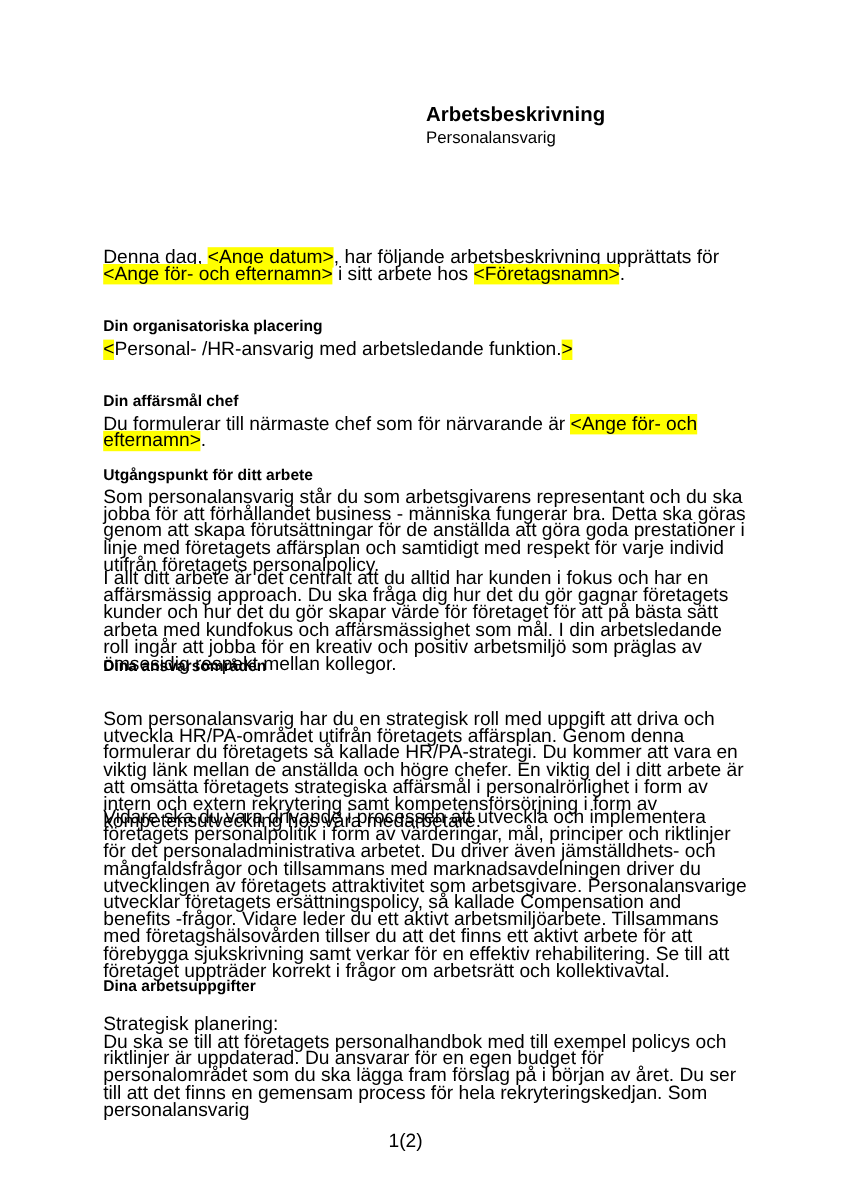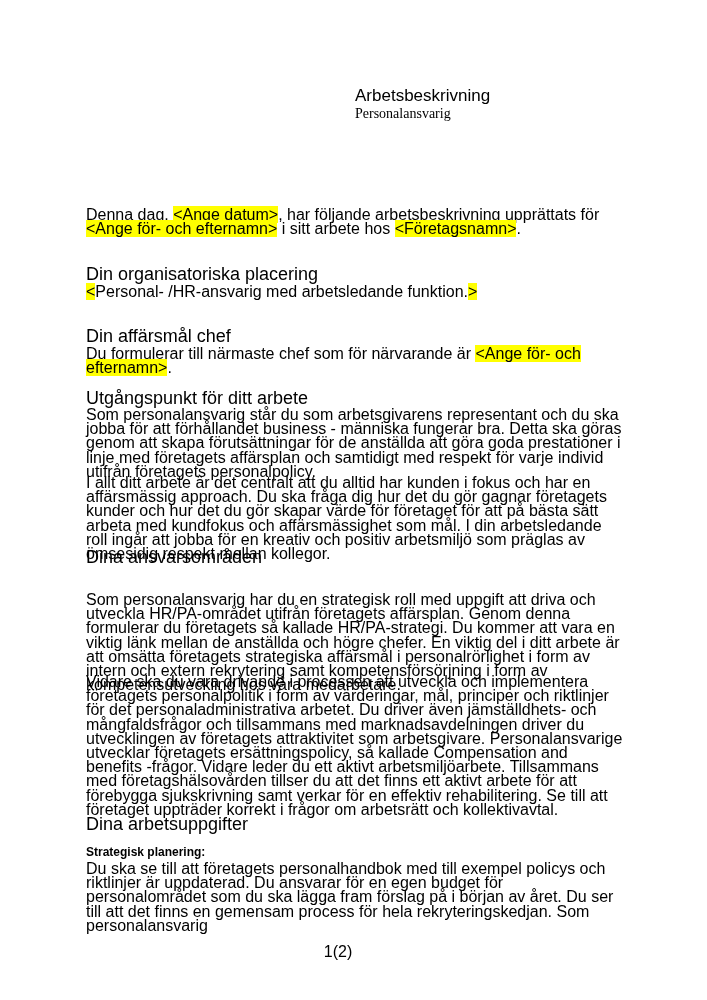--- a/index.html
+++ b/index.html
@@ -1,23 +1,23 @@
 <!DOCTYPE html>
 <html><head>
 <meta charset="utf-8">
 <style>
   html, body { margin: 0; padding: 0; background: #ffffff; }
   body { width: 707px; height: 1000px; position: relative; overflow: hidden;
          font-family: "Liberation Sans", sans-serif; color: #000; }
   .abs { position: absolute; }
-  .title { left: 355px; top: 86px; font-size: 17px; font-weight: normal; }
-  .subtitle { left: 355px; top: 106px; font-size: 14px; font-family: Liberation Serif, serif; }
+  .title { left: 355px; top: 86px; font-size: 17px; font-weight: bold; }
+  .subtitle { left: 355px; top: 106px; font-size: 14px; }
   .para { left: 86px; width: 540px; font-size: 16px; line-height: 14.2px; margin: 0; }
-  .h2 { left: 86px; font-size: 18px; font-weight: normal; }
-  .h3 { left: 86px; font-size: 12px; font-weight: bold; }
+  .h2 { left: 86px; font-size: 13px; font-weight: bold; }
+  .h3 { left: 86px; font-size: 16px; font-weight: normal; }
   .hl { background: #ffff00; }
   .footer { left: 0; width: 676px; text-align: center; top: 943px; font-size: 16px; }
 </style>
 </head>
 <body>
 
 <div>
   <div class="abs title">Arbetsbeskrivning</div>
   <div class="abs subtitle">Personalansvarig</div>
 

